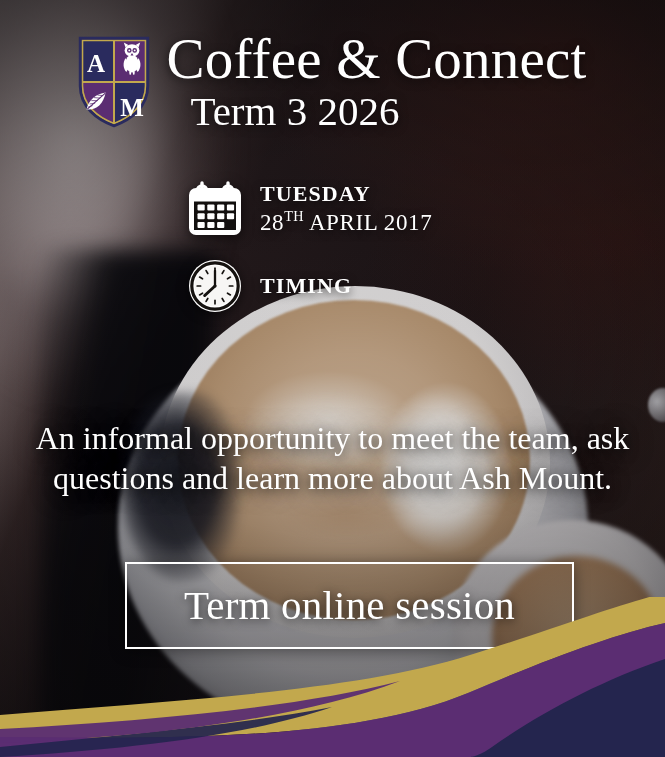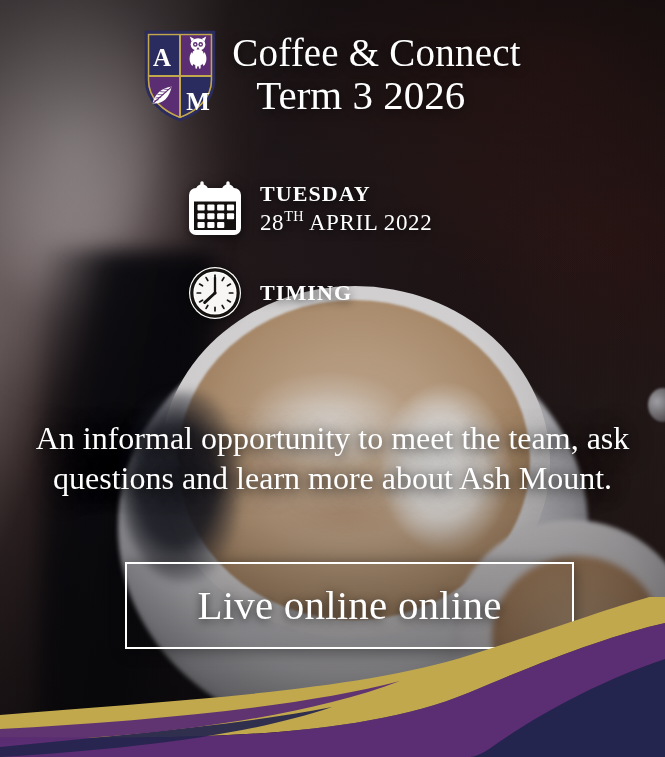--- a/index.html
+++ b/index.html
@@ -127,41 +127,41 @@
     left: 0; right: 0; top: 30px;
     display: flex;
     align-items: center;
     justify-content: center;
     gap: 16px;
   }
   .crest { width: 72px; height: 92px; flex: none; display:block; }
 
   .titles { color: #fff; }
   .title-main {
-    font-size: 39px;
+    font-size: 57px;
     line-height: 1.03;
     letter-spacing: .2px;
     text-shadow: 0 2px 10px rgba(0,0,0,.65);
     white-space: nowrap;
   }
   .title-sub {
     font-size: 41px;
     line-height: 1.12;
     text-shadow: 0 2px 10px rgba(0,0,0,.65);
     white-space: nowrap;
     margin-left: 24px;
   }
 
   .info-block {
     position: absolute;
     left: 186px;
     top: 180px;
     display: flex;
     flex-direction: column;
-    gap: 26px;
+    gap: 19px;
   }
   .info-row { display: flex; align-items: center; gap: 16px; }
   .info-icon { width: 58px; height: 58px; flex: none; filter: drop-shadow(0 2px 6px rgba(0,0,0,.6)); }
   .info-text { color: #fff; }
   .info-label {
     font-size: 22px;
     font-weight: bold;
     letter-spacing: 1.1px;
     line-height: 1.15;
     text-shadow: 0 2px 8px rgba(0,0,0,.75);
@@ -307,21 +307,21 @@
             <rect x="21.3" y="33.3" width="7.2" height="6" rx="1"></rect>
             <rect x="31.1" y="33.3" width="7.2" height="6" rx="1"></rect>
             <rect x="40.9" y="33.3" width="7.2" height="6" rx="1"></rect>
             <rect x="11.5" y="42.1" width="7.2" height="6" rx="1"></rect>
             <rect x="21.3" y="42.1" width="7.2" height="6" rx="1"></rect>
             <rect x="31.1" y="42.1" width="7.2" height="6" rx="1"></rect>
           </g>
         </svg>
         <div class="info-text">
           <div class="info-label">TUESDAY</div>
-          <div class="info-value"><span>28</span><sup>TH</sup><span> APRIL 2022</span></div>
+          <div class="info-value"><span>28</span><sup>TH</sup><span> APRIL 2017</span></div>
         </div>
       </div>
 
       <div class="info-row">
         <svg class="info-icon" viewBox="0 0 58 58">
           <circle cx="29" cy="29" r="26" fill="#ffffff"></circle>
           <circle cx="29" cy="29" r="23.2" fill="none" stroke="#15120f" stroke-width="3.2"></circle>
           <circle cx="29" cy="29" r="20.4" fill="#f7f6f4"></circle>
           <g stroke="#15120f" stroke-width="1.7" stroke-linecap="round">
             <path d="M29 11.2 v3.4"></path>
@@ -343,21 +343,21 @@
         </svg>
         <div class="info-text">
           <div class="info-label">TIMING</div>
         </div>
       </div>
     </div>
 
     <div class="blurb">An informal opportunity to meet the team, ask questions and learn more about Ash Mount.</div>
 
     <div class="cta-frame">
-      <div class="cta-text">Live online online</div>
+      <div class="cta-text">Term online session</div>
     </div>
 
     <svg class="swoosh" viewBox="0 0 665 160" preserveAspectRatio="none">
       <path d="M0 118 C160 104 350 96 470 58 C560 30 622 6 665 -4 L665 26
                C612 38 548 62 468 96 C352 144 168 142 0 140 Z" fill="#C2A84D"></path>
       <path d="M0 140 C168 142 352 144 468 96 C548 62 612 38 665 26 L665 160 L0 160 Z" fill="#5B2D72"></path>
       <path d="M665 62 C600 84 540 116 492 150 C478 160 470 160 470 160 L665 160 Z" fill="#24254E"></path>
       <path d="M0 150 C120 138 240 128 332 110 C250 138 132 152 0 160 Z" fill="#24254E" opacity=".92"></path>
       <path d="M0 132 C150 124 300 110 400 84 C300 122 150 140 0 146 Z" fill="#5B2D72" opacity=".95"></path>
       <path d="M0 154 C170 146 360 120 470 74 C560 36 620 14 665 4 L665 14

